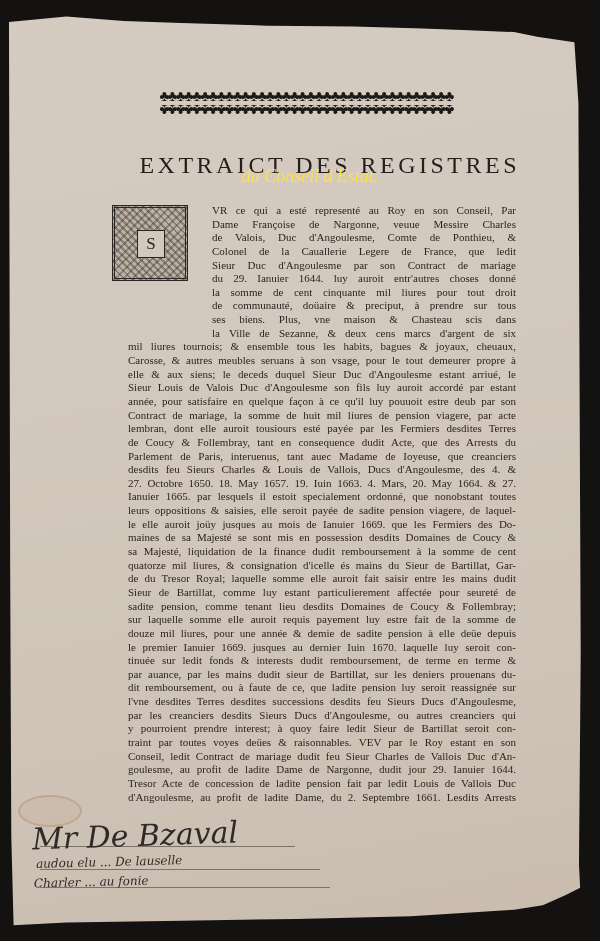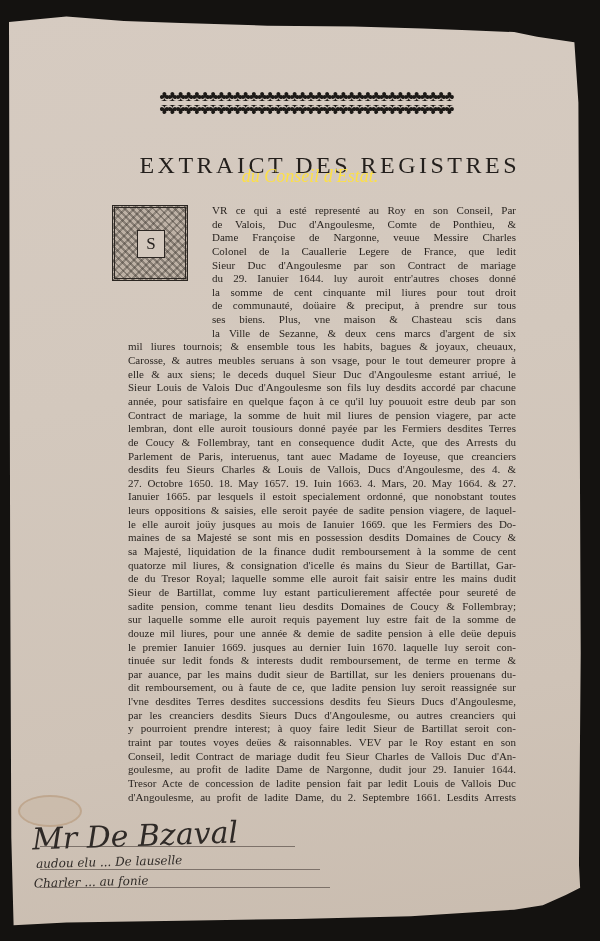--- a/index.html
+++ b/index.html
@@ -69,36 +69,36 @@
 <div class="ornament">
   <div id="orn1">♣♣♣♣♣♣♣♣♣♣♣♣♣♣♣♣♣♣♣♣♣♣♣♣♣♣♣♣♣♣♣♣♣♣♣♣</div>
   <div id="orn2">♣♣♣♣♣♣♣♣♣♣♣♣♣♣♣♣♣♣♣♣♣♣♣♣♣♣♣♣♣♣♣♣♣♣♣♣</div>
 </div>
 
 <div class="title">EXTRAICT DES REGISTRES</div>
 <div class="subtitle">du Conseil d'Estat.</div>
 
 <div class="body-text" id="body">
     <div class="line indent">VR ce qui a esté representé au Roy en son Conseil, Par</div>
+    <div class="line indent">Dame Françoise de Nargonne, veuue Messire Charles</div>
     <div class="line indent">de Valois, Duc d'Angoulesme, Comte de Ponthieu, &amp;</div>
-    <div class="line indent">Dame Françoise de Nargonne, veuue Messire Charles</div>
     <div class="line indent">Colonel de la Cauallerie Legere de France, que ledit</div>
     <div class="line indent">Sieur Duc d'Angoulesme par son Contract de mariage</div>
     <div class="line indent">du 29. Ianuier 1644. luy auroit entr'autres choses donné</div>
     <div class="line indent">la somme de cent cinquante mil liures pour tout droit</div>
     <div class="line indent">de communauté, doüaire &amp; preciput, à prendre sur tous</div>
     <div class="line indent">ses biens.   Plus, vne maison &amp; Chasteau scis dans</div>
     <div class="line indent">la Ville de Sezanne, &amp; deux cens marcs d'argent de six</div>
     <div class="line">mil liures tournois; &amp; ensemble tous les habits, bagues &amp; joyaux, cheuaux,</div>
     <div class="line">Carosse, &amp; autres meubles seruans à son vsage, pour le tout demeurer propre à</div>
     <div class="line">elle &amp; aux siens; le deceds duquel Sieur Duc d'Angoulesme estant arriué, le</div>
-    <div class="line">Sieur Louis de Valois Duc d'Angoulesme son fils luy desdits accordé par chacune</div>
+    <div class="line">Sieur Louis de Valois Duc d'Angoulesme son fils luy auroit accordé par estant</div>
     <div class="line">année, pour satisfaire en quelque façon à ce qu'il luy pouuoit estre deub par son</div>
     <div class="line">Contract de mariage, la somme de huit mil liures de pension viagere, par acte</div>
-    <div class="line">lembran, dont elle auroit tousiours donné payée par les Fermiers desdites Terres</div>
+    <div class="line">lembran, dont elle auroit tousiours esté payée par les Fermiers desdites Terres</div>
     <div class="line">de Coucy &amp; Follembray, tant en consequence dudit Acte, que des Arrests du</div>
     <div class="line">Parlement de Paris, interuenus, tant auec Madame de Ioyeuse, que creanciers</div>
     <div class="line">desdits feu Sieurs Charles &amp; Louis de Vallois, Ducs d'Angoulesme, des 4. &amp;</div>
     <div class="line">27. Octobre 1650. 18. May 1657. 19. Iuin 1663. 4. Mars, 20. May 1664. &amp; 27.</div>
     <div class="line">Ianuier 1665. par lesquels il estoit specialement ordonné, que nonobstant toutes</div>
     <div class="line">leurs oppositions &amp; saisies, elle seroit payée de sadite pension viagere, de laquel-</div>
     <div class="line">le elle auroit joüy jusques au mois de Ianuier 1669. que les Fermiers des Do-</div>
     <div class="line">maines de sa Majesté se sont mis en possession desdits Domaines de Coucy &amp;</div>
     <div class="line">sa Majesté, liquidation de la finance dudit remboursement à la somme de cent</div>
     <div class="line">quatorze mil liures, &amp; consignation d'icelle és mains du Sieur de Bartillat, Gar-</div>

